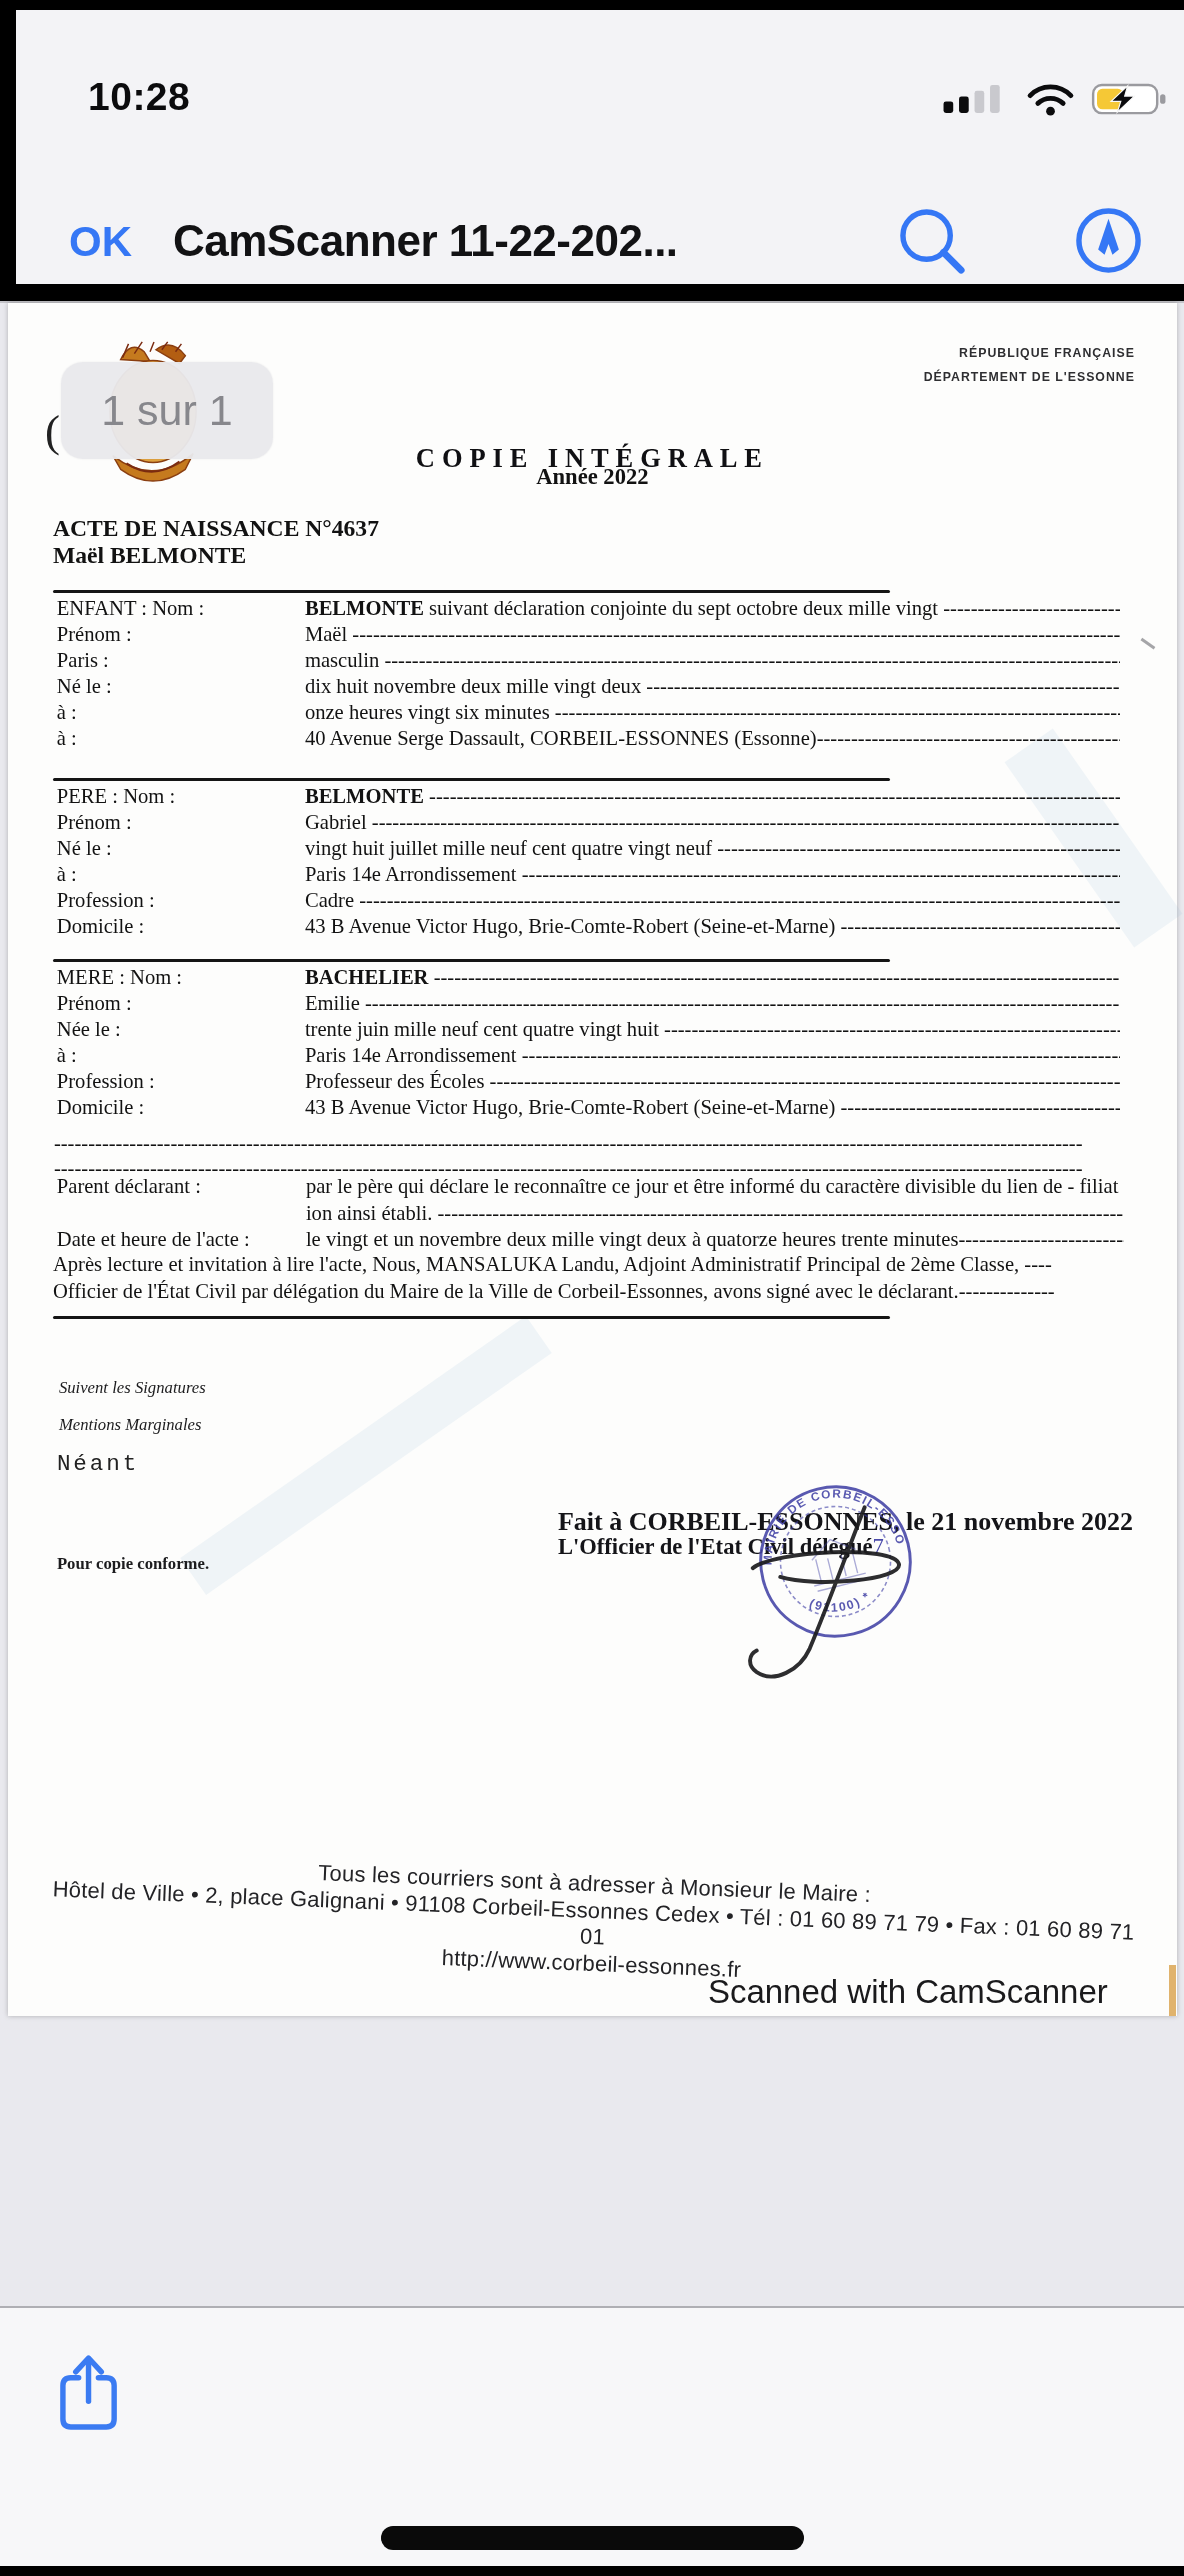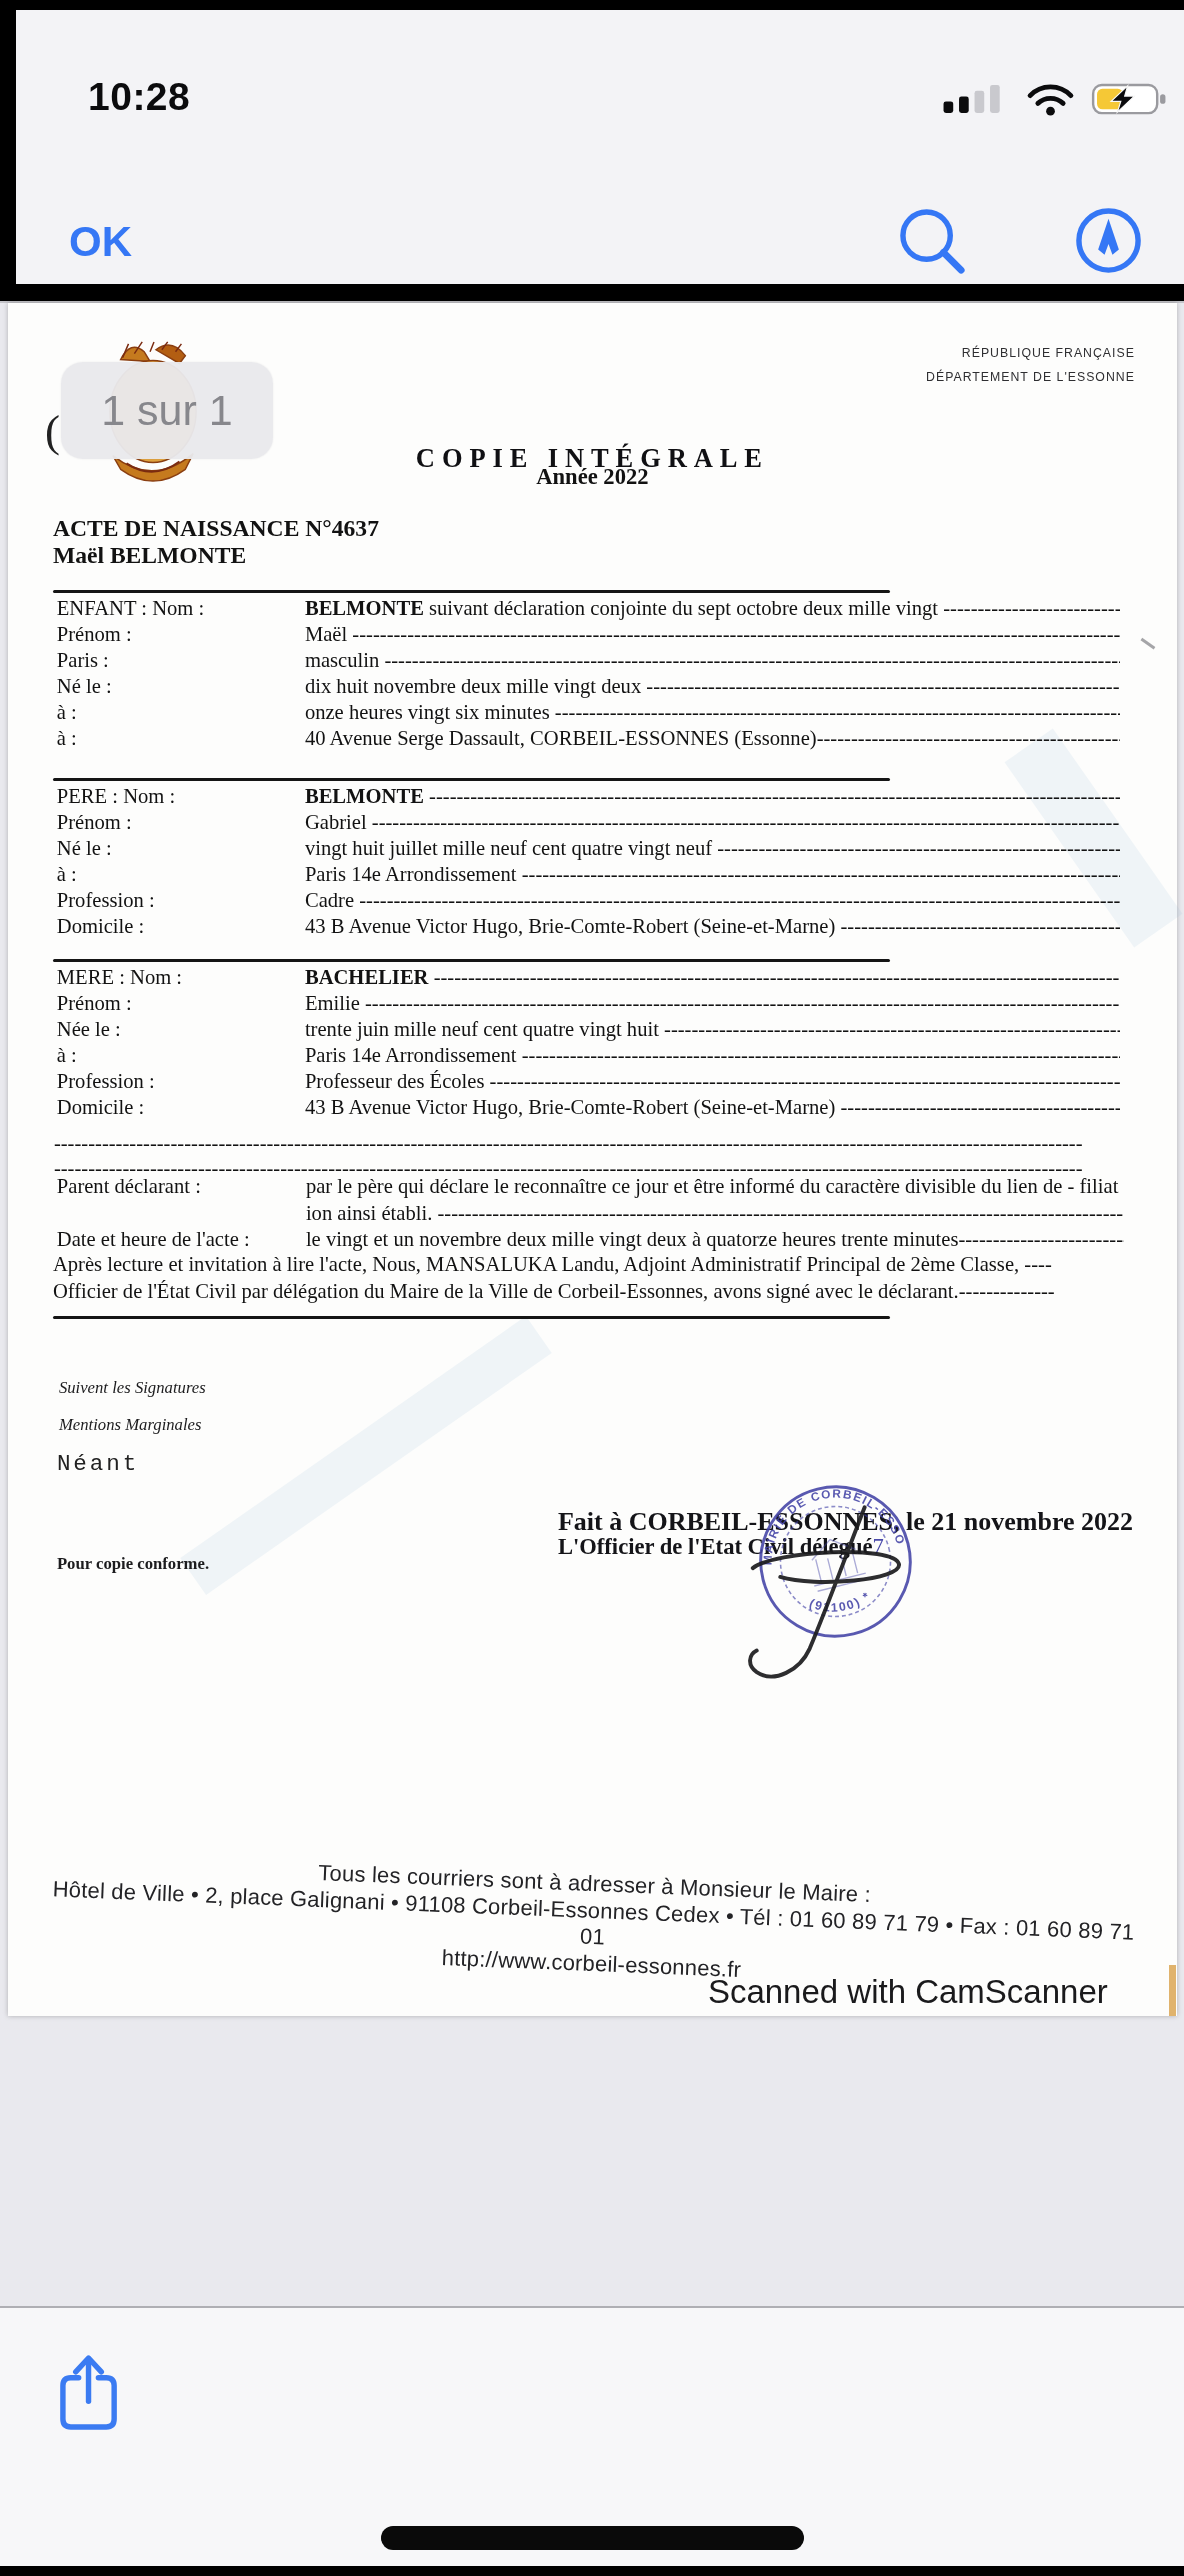--- a/index.html
+++ b/index.html
@@ -13,21 +13,21 @@
   #nav-ok{position:absolute;left:53px;top:208px;font-size:42px;font-weight:600;color:#3577F5;cursor:pointer;}
   #nav-title{position:absolute;left:157px;top:206px;width:727px;font-size:44px;font-weight:700;color:#121214;
              white-space:nowrap;overflow:hidden;letter-spacing:-0.5px;}
   #nav-divider{position:absolute;left:0;top:301px;width:1185px;height:2px;background:#C4C4C9;}
 
   
   #content-bg{position:absolute;left:0;top:303px;width:1185px;height:2003px;background:#E9E9EE;}
   #page{position:absolute;left:7.9px;top:303px;width:1169px;height:1713px;background:#FDFDFC;
         box-shadow:0 0 4.9px rgba(0,0,0,.25);font-family:"Liberation Serif",serif;color:#121212;}
   .hdr-right{position:absolute;right:42px;font-family:"Liberation Sans",sans-serif;font-size:12.3px;
-             font-weight:400;letter-spacing:1px;color:#2e2e31;}
+             font-weight:700;letter-spacing:1px;color:#2e2e31;}
   #doc-title{position:absolute;left:0;top:132px;width:1169px;text-align:center;font-size:26.5px;font-weight:700;
              letter-spacing:6.9px;color:#101013;margin-top:8px;}
   #doc-subtitle{position:absolute;left:0;top:161px;width:1169px;text-align:center;font-size:22.6px;font-weight:700;}
   #act-number{position:absolute;left:45px;top:212px;font-size:23.6px;font-weight:700;}
   #act-name{position:absolute;left:45px;top:239px;font-size:23.6px;font-weight:700;}
   #paren-artifact{position:absolute;left:37px;top:102px;font-size:45px;color:#222;}
 
   .section{position:absolute;left:45px;width:1071px;}
   .secline{width:837px;height:2.9px;background:#151515;border-radius:2px;}
   .rows{margin-top:2px;}
@@ -96,20 +96,21 @@
       <circle cx="25" cy="31" r="4.5" fill="#0b0b0d"></circle>
     </svg>
     <svg class="abs" style="left:1075px;top:73px;" width="79" height="33" viewBox="0 0 80 34">
       <rect x="1.5" y="2" width="66" height="29" rx="9" fill="#ffffff" stroke="#9a9a9f" stroke-width="2.5"></rect>
       <rect x="5.5" y="6" width="27" height="21" rx="5.5" fill="#F5C836"></rect>
       <rect x="70.5" y="11.5" width="5.5" height="10" rx="2.75" fill="#9a9a9f"></rect>
       <path d="M37 3 L20 19 L30 19 L26.5 30 L44 13.5 L34 13.5 Z" fill="#0b0b0d" stroke="#f8f8f8" stroke-width="1.2"></path>
     </svg>
 
     <div id="nav-ok">OK</div>
+    <div id="nav-title">CamScanner 11-22-202...</div>
 
     <svg class="abs" style="left:882px;top:197px;" width="73" height="73" viewBox="0 0 74 74">
       <circle cx="29" cy="29" r="24" fill="none" stroke="#3577F5" stroke-width="5.5"></circle>
       <line x1="46" y1="46" x2="64" y2="64" stroke="#3577F5" stroke-width="7" stroke-linecap="round"></line>
     </svg>
     <svg class="abs" style="left:1055px;top:197px;" width="77" height="71" viewBox="0 0 78 72">
       <circle cx="38" cy="34" r="30" fill="none" stroke="#3577F5" stroke-width="5.5"></circle>
       <path d="M38 12 L48.5 43 L42 48.5 L38 37.5 L34 48.5 L27.5 43 Z" fill="#3577F5"></path>
     </svg>
   </div>

